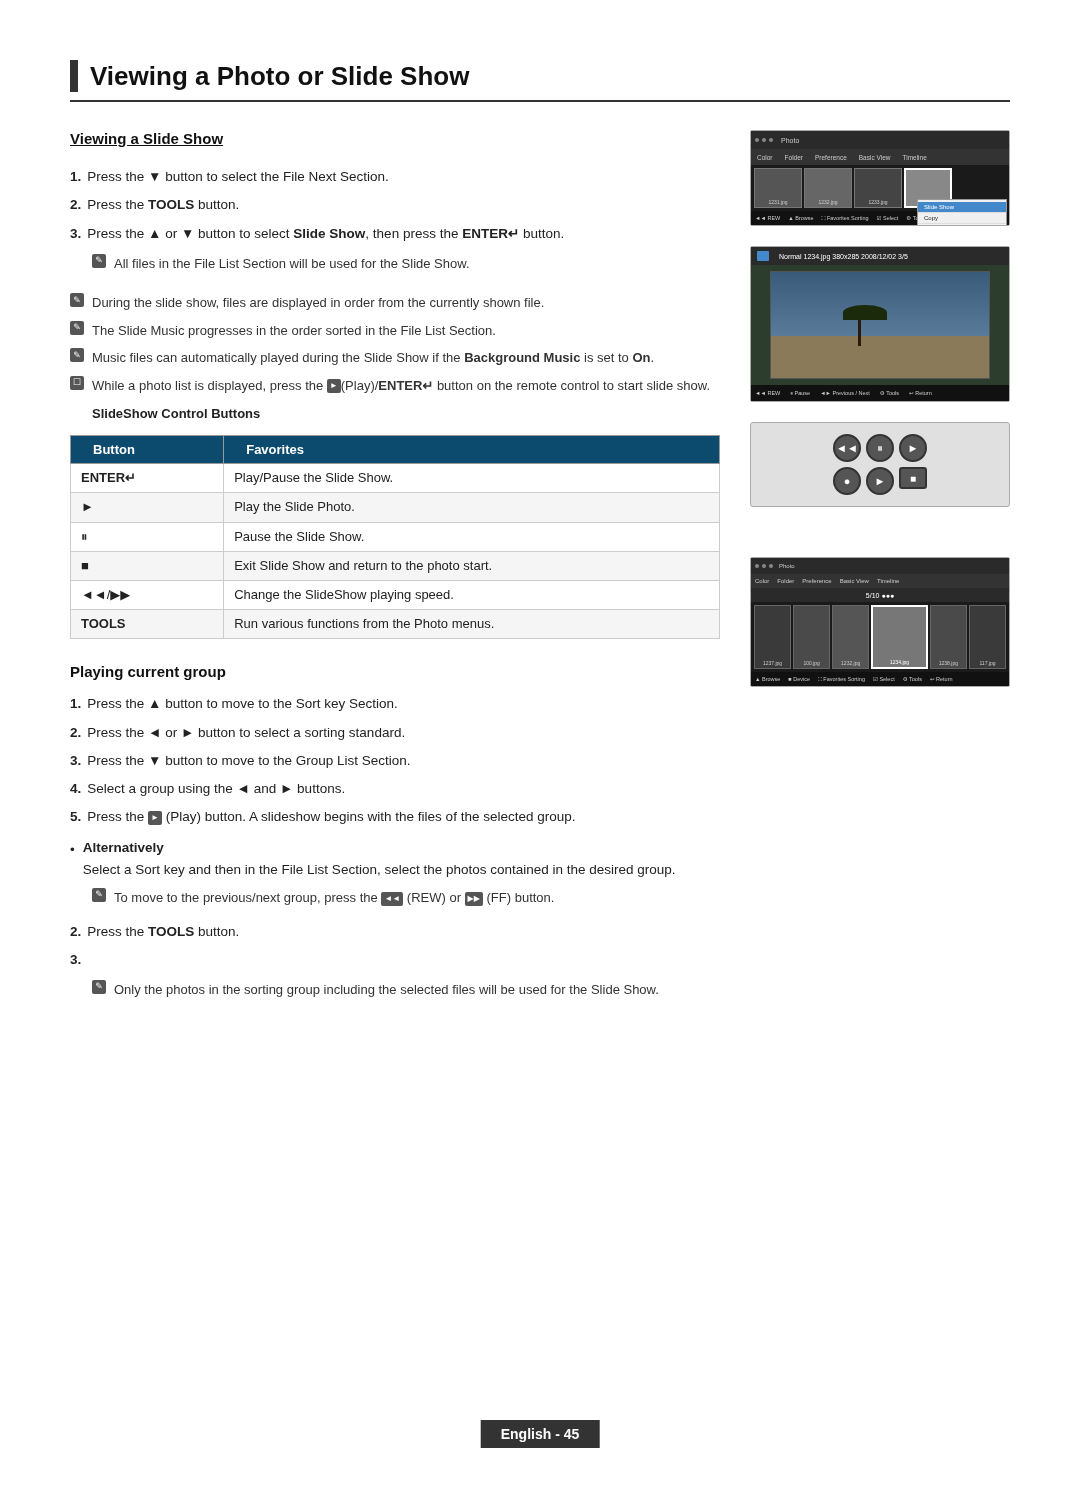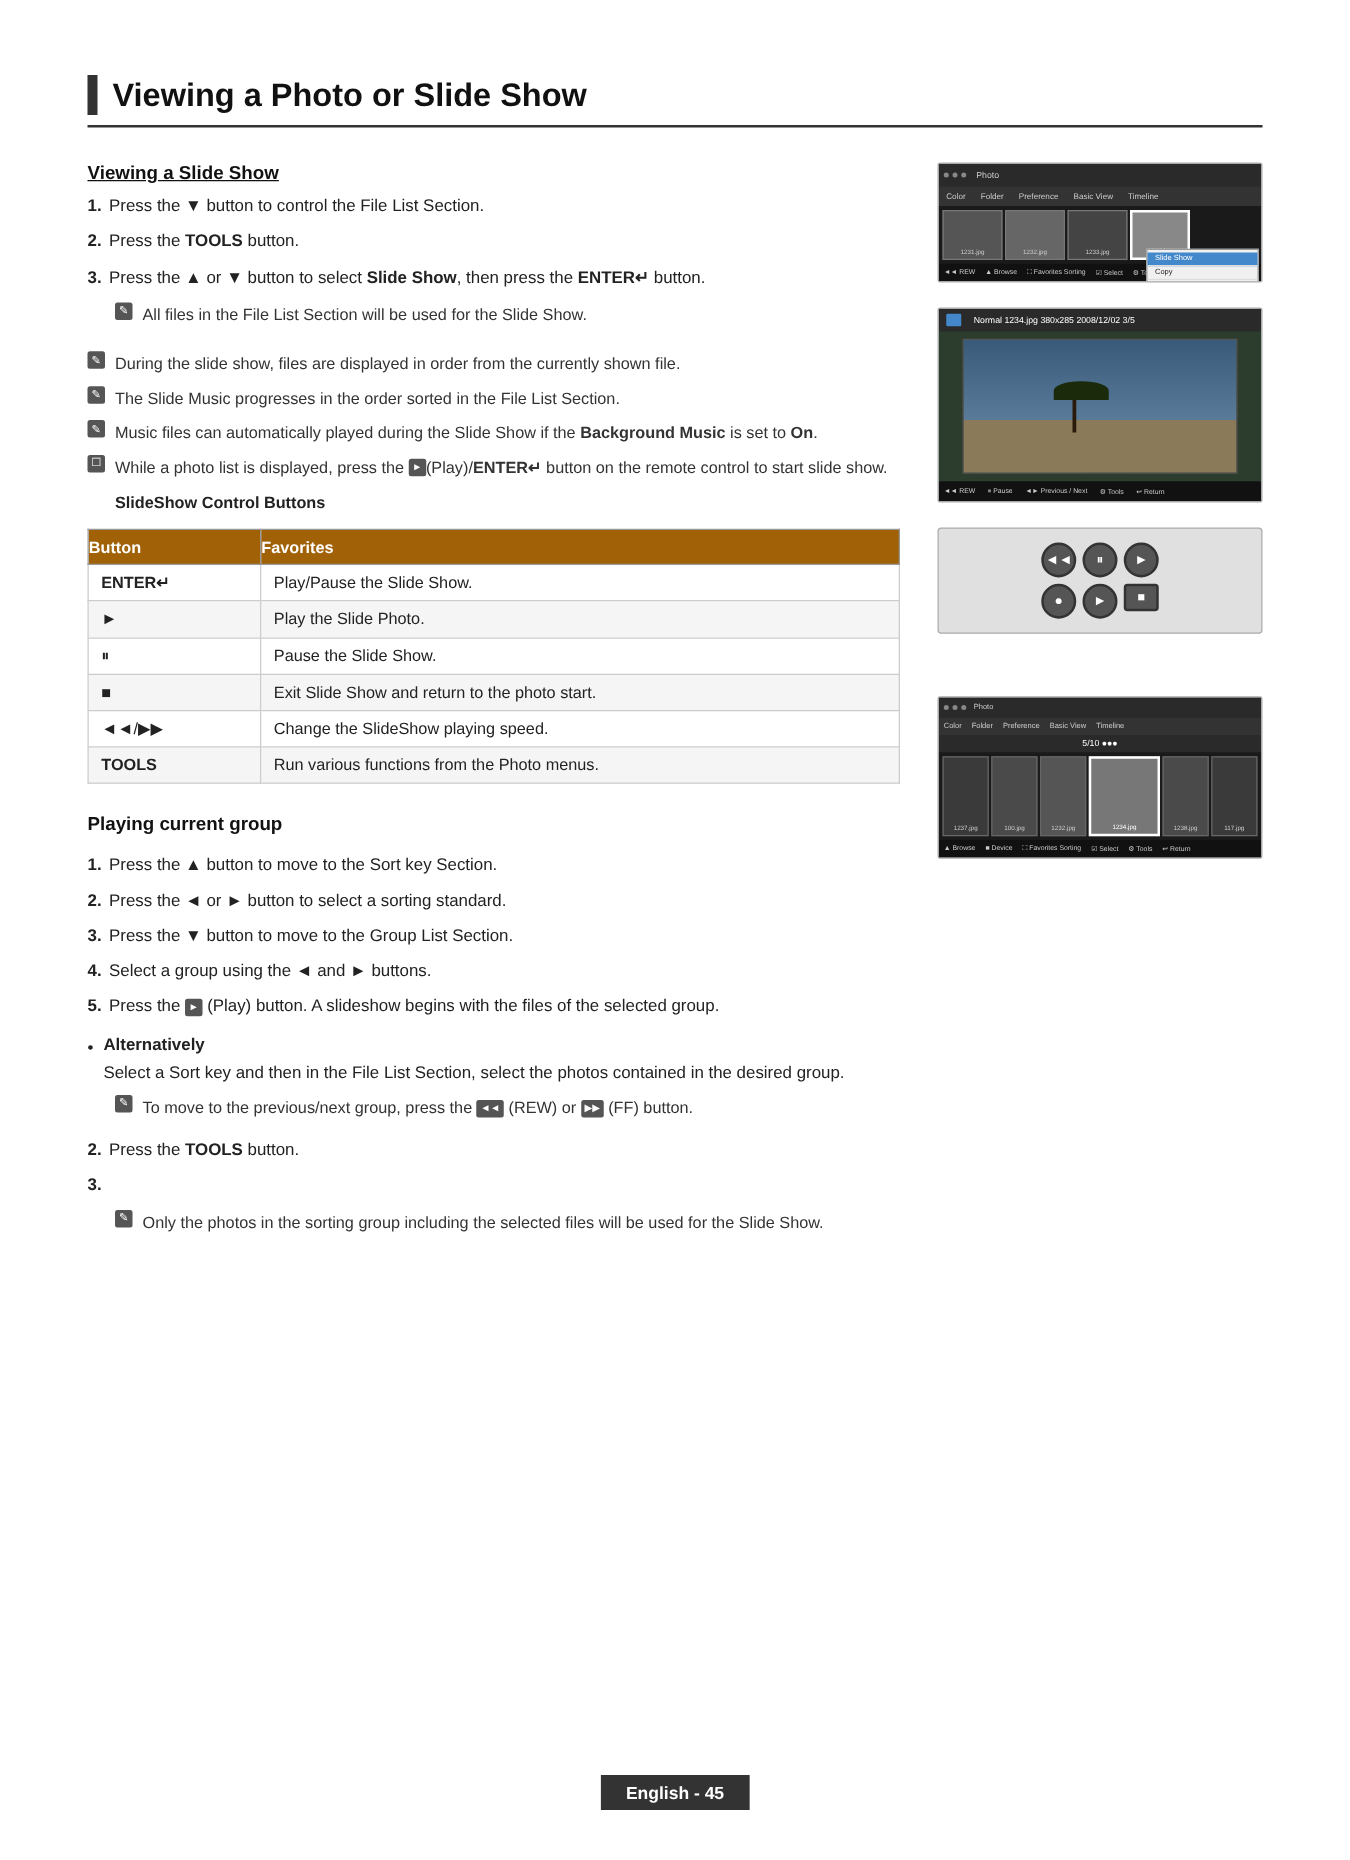--- a/index.html
+++ b/index.html
@@ -61,21 +61,21 @@
       display: flex;
       flex-direction: column;
       gap: 20px;
     }
 
     
     .section-header {
       font-size: 15px;
       font-weight: bold;
       color: #111;
-      margin-bottom: 8px;
+      margin-bottom: 20px;
       text-decoration: underline;
     }
 
     .section-header-bold {
       font-size: 15px;
       font-weight: bold;
       color: #111;
       margin-bottom: 14px;
     }
 
@@ -120,23 +120,23 @@
 
     
     .ops-table {
       width: 100%;
       border-collapse: collapse;
       margin: 14px 0 16px 0;
       font-size: 13px;
     }
 
     .ops-table th {
-      background: #a16207;
+      background: #0c4a6e;
       color: #fff;
-      padding: 6px 0;
+      padding: 6px 22px;
       text-align: left;
       font-weight: bold;
       border: 1px solid #999;
     }
 
     .ops-table td {
       padding: 5px 10px;
       border: 1px solid #ccc;
       line-height: 1.4;
     }
@@ -513,21 +513,21 @@
   <div class="content-area">
 
     <div class="left-col">
 
       <div class="section-gap">
         <div class="section-header">Viewing a Slide Show</div>
 
         <ol class="numbered-list">
           <li>
             <span class="num-label">1.</span>
-            <span>Press the ▼ button to control the File List Section.</span>
+            <span>Press the ▼ button to select the File Next Section.</span>
           </li>
           <li>
             <span class="num-label">2.</span>
             <span>Press the <strong>TOOLS</strong> button.</span>
           </li>
           <li>
             <span class="num-label">3.</span>
             <span>Press the ▲ or ▼ button to select <strong>Slide Show</strong>, then press the <strong>ENTER↵</strong> button.</span>
           </li>
         </ol>

